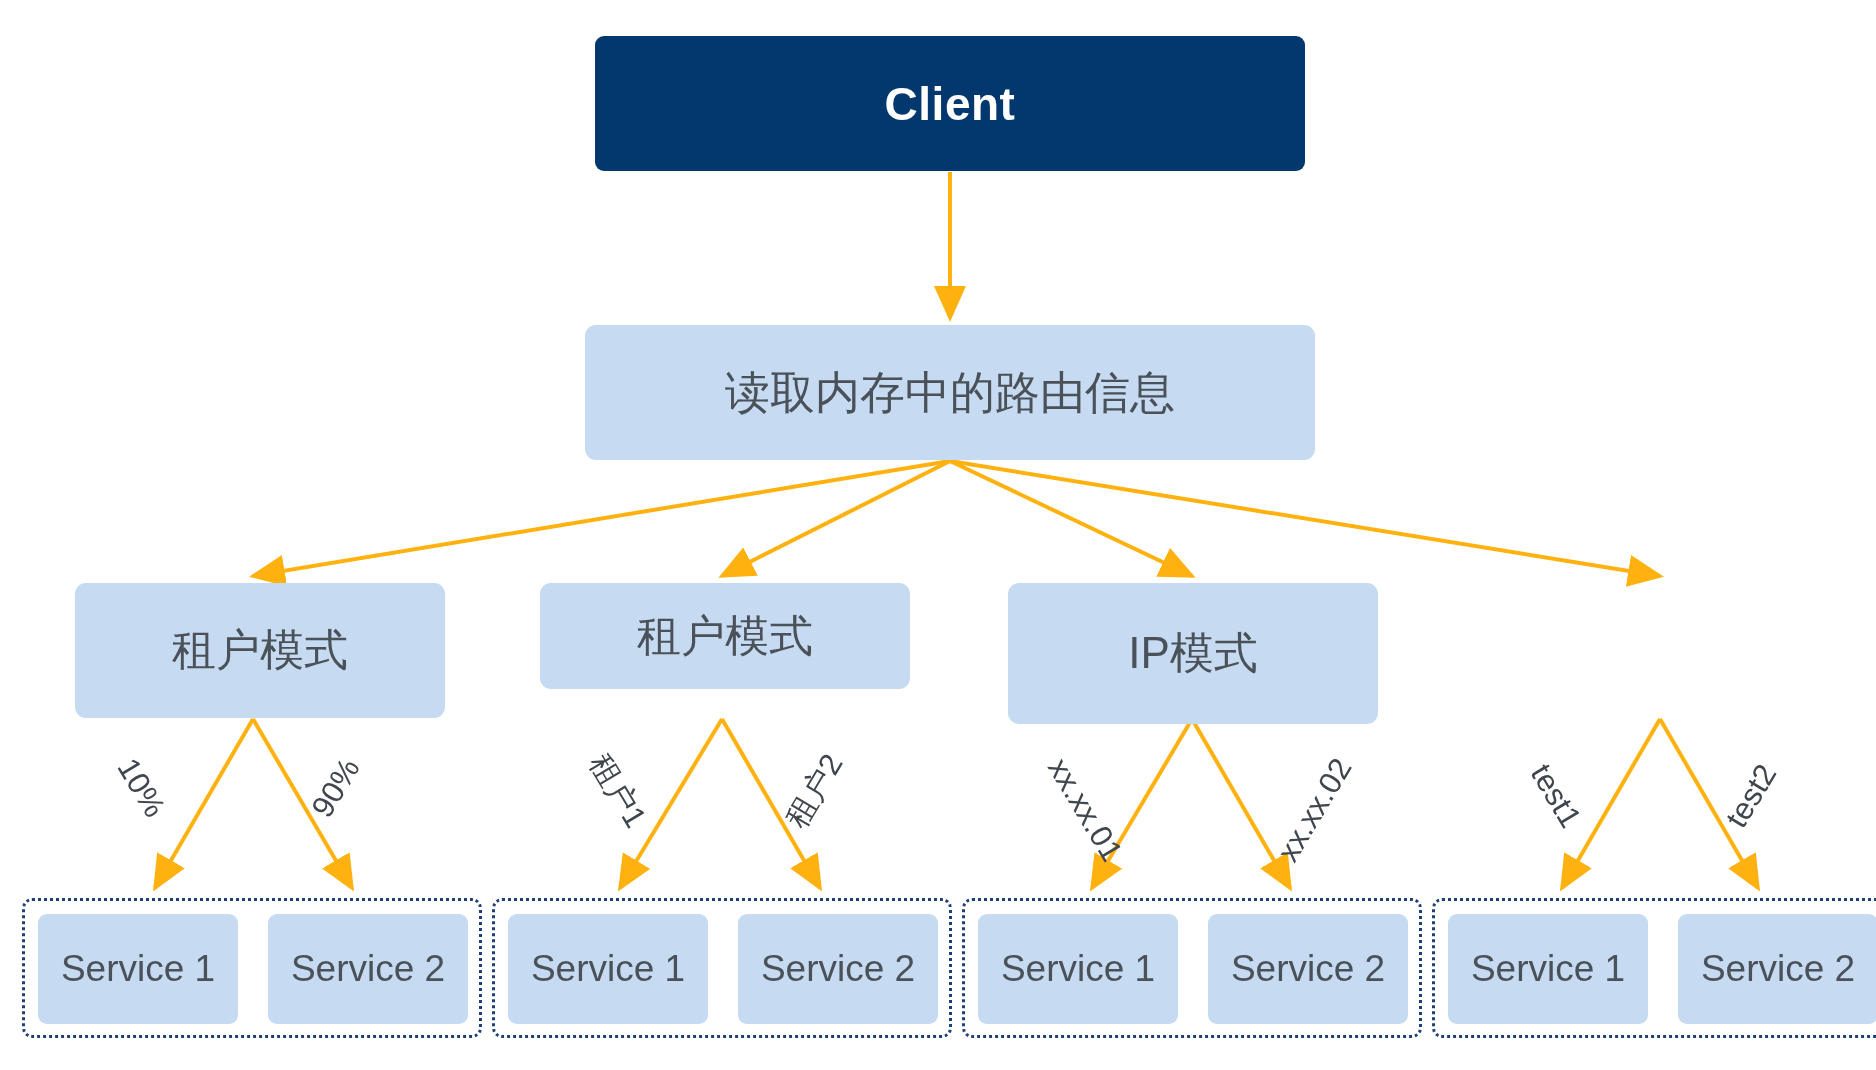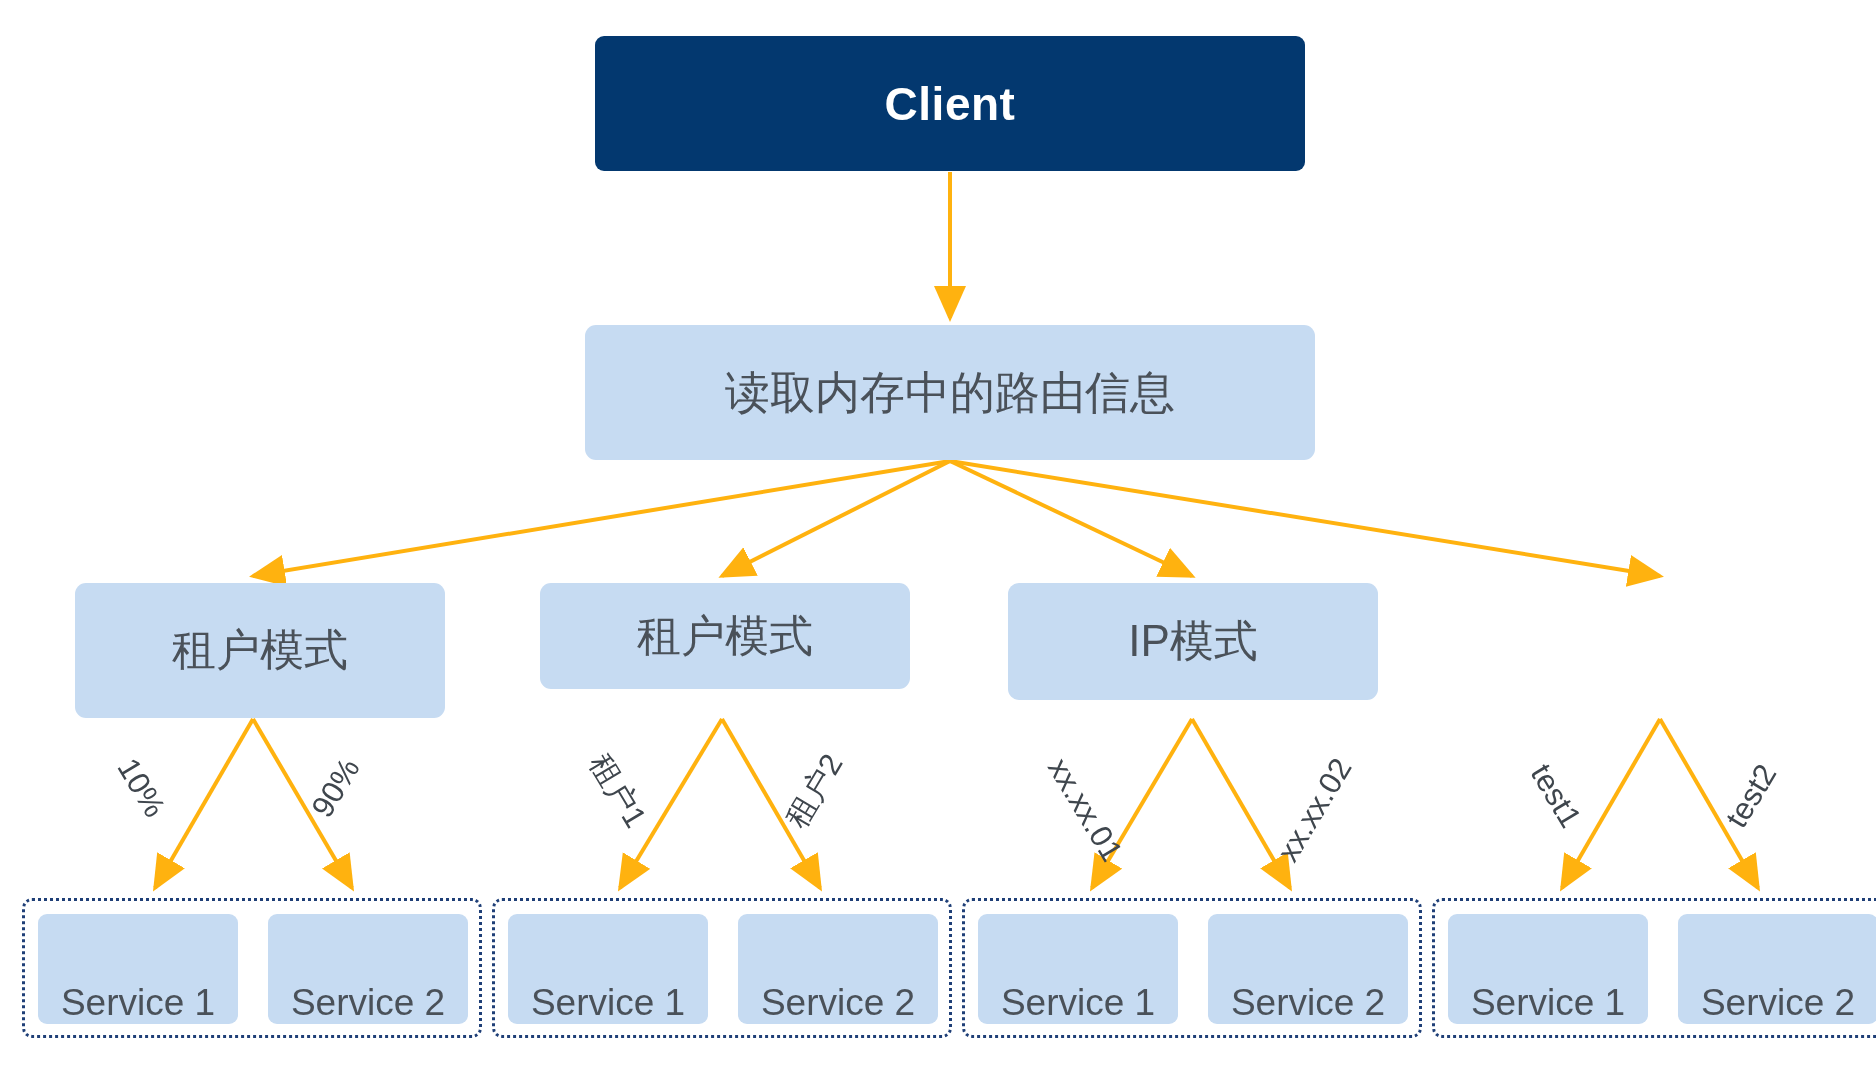--- a/index.html
+++ b/index.html
@@ -23,21 +23,21 @@
     font-weight:bold;font-size:46px;letter-spacing:.5px;
     border-radius:9px;
   }
   .node-route{
     background:#c6dbf2;color:#4a5159;font-size:45px;border-radius:11px;text-align:center;
   }
   .node-mode{
     background:#c6dbf2;color:#4a5159;font-size:44px;border-radius:11px;
   }
   .node-service{
-    background:#c6dbf2;color:#4a5159;font-size:37px;border-radius:9px;align-items:flex-end;
+    background:#c6dbf2;color:#4a5159;font-size:37px;border-radius:9px;
   }
   .group-box{
     position:absolute;box-sizing:border-box;
     border:3px dotted #1f3f77;border-radius:10px;background:transparent;
   }
   .edge-label{
     position:absolute;color:#3f464d;font-size:31px;white-space:nowrap;
     transform-origin:50% 50%;
   }
 </style>
@@ -82,21 +82,21 @@
   </div>
 
   <div class="node node-mode" style="left:75px;top:583px;width:370px;height:135px;">
     <span>租户模式</span>
   </div>
 
   <div class="node node-mode" style="left:540px;top:583px;width:370px;height:106px;">
     <span>租户模式</span>
   </div>
 
-  <div class="node node-mode" style="left:1008px;top:583px;width:370px;height:117px;">
+  <div class="node node-mode" style="left:1008px;top:583px;width:370px;height:141px;">
     <span>IP模式</span>
   </div>
 
 
   <div class="edge-label" style="left:110px;top:770px;transform:rotate(59deg);">10%</div>
   <div class="edge-label" style="left:305px;top:770px;transform:rotate(-59deg);">90%</div>
 
   <div class="edge-label" style="left:578px;top:770px;transform:rotate(59deg);">租户1</div>
   <div class="edge-label" style="left:775px;top:770px;transform:rotate(-59deg);">租户2</div>
 

